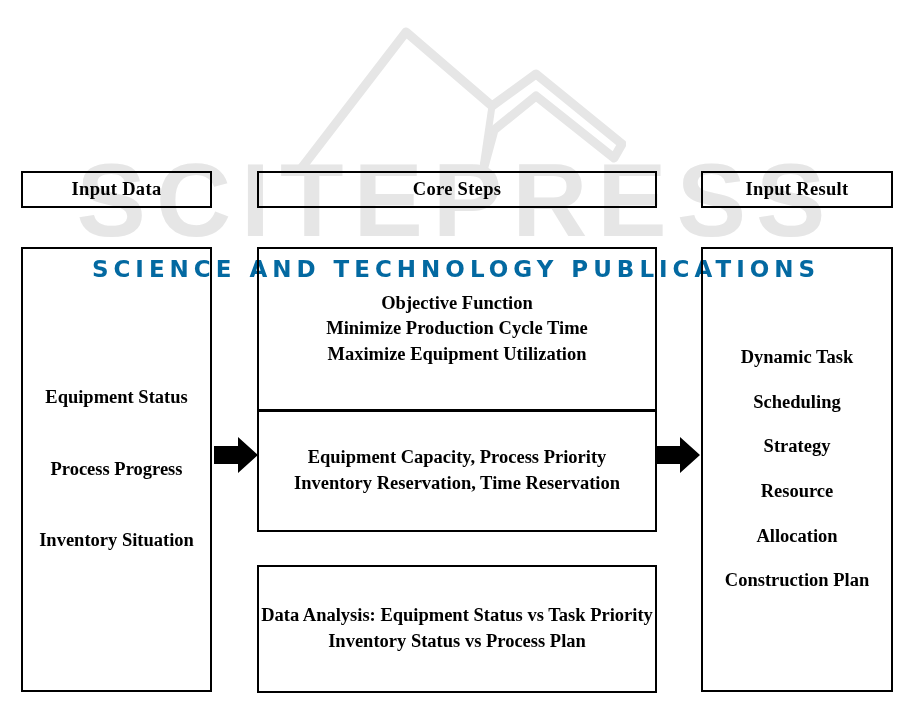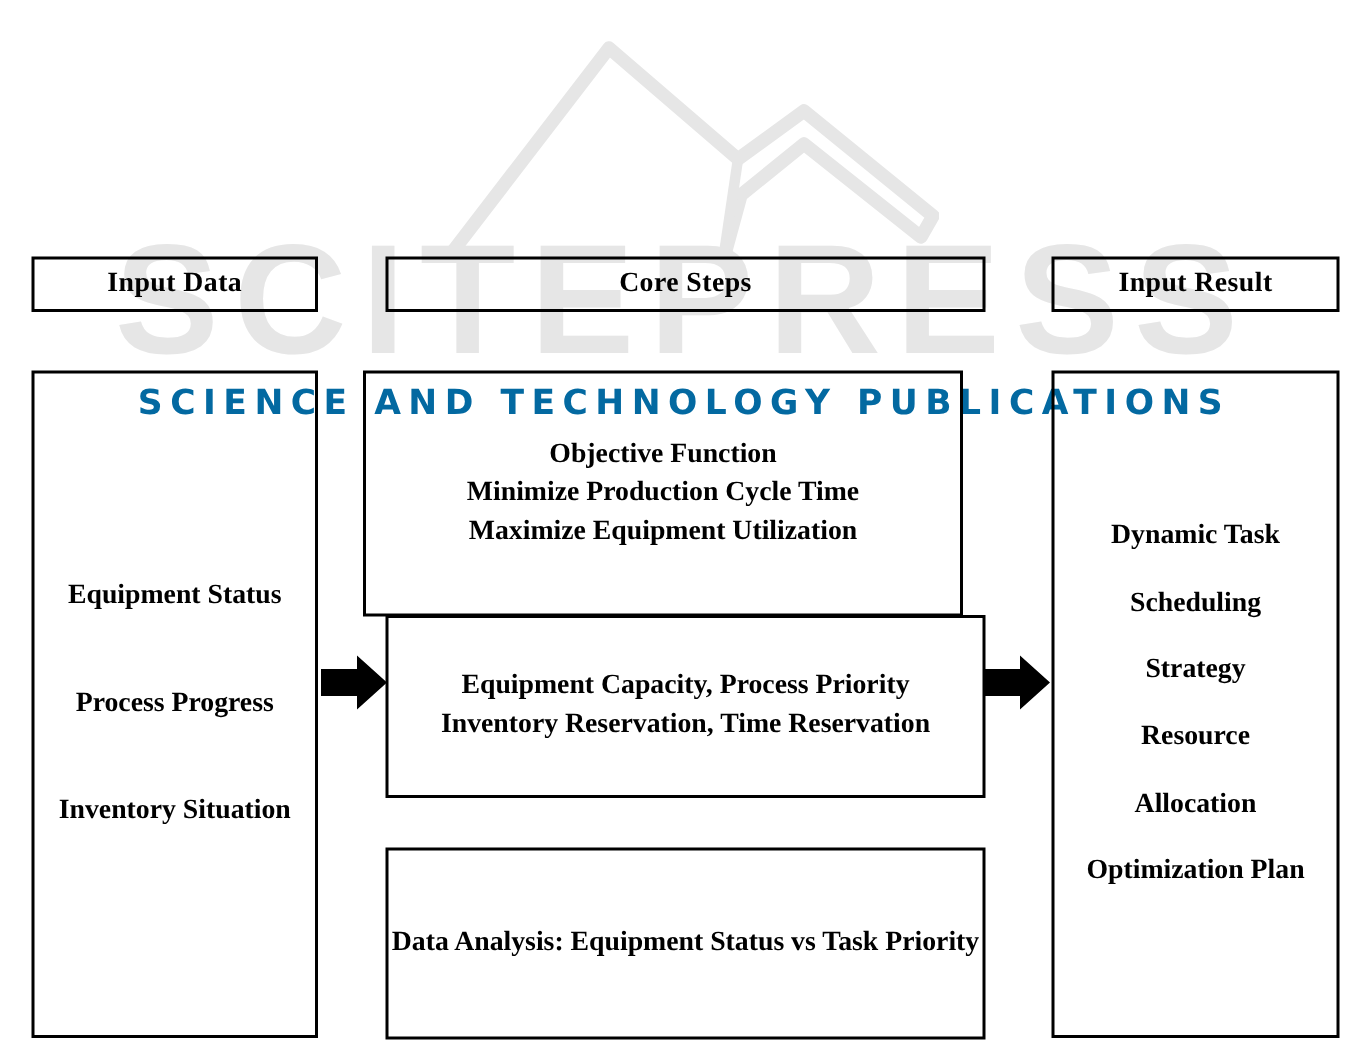--- a/index.html
+++ b/index.html
@@ -104,21 +104,21 @@
   .line.wrap { white-space: normal; }
 
   
   #hdr-input   { left: 21px;  top: 171px; width: 191px; height: 37px; }
   #hdr-core    { left: 257px; top: 171px; width: 400px; height: 37px; }
   #hdr-result  { left: 701px; top: 171px; width: 192px; height: 37px; }
 
   #box-input   { left: 21px;  top: 247px; width: 191px; height: 445px; }
   #box-result  { left: 701px; top: 247px; width: 192px; height: 445px; }
 
-  #box-core-1  { left: 242px; top: 247px; width: 400px; height: 164px; }
+  #box-core-1  { left: 257px; top: 247px; width: 400px; height: 164px; }
   #box-core-2  { left: 257px; top: 410px; width: 400px; height: 122px; }
   #box-core-3  { left: 257px; top: 565px; width: 400px; height: 128px; }
 
   
   #box-input .stack {
     display: flex;
     flex-direction: column;
     justify-content: center;
     gap: 46px;
     width: 100%;
@@ -186,30 +186,31 @@
     <span class="line">Maximize Equipment Utilization</span>
   </div>
 
   <div class="box content-box" id="box-core-2">
     <span class="line">Equipment Capacity, Process Priority</span>
     <span class="line">Inventory Reservation, Time Reservation</span>
   </div>
 
   <div class="box content-box" id="box-core-3">
     <span class="line wrap">Data Analysis: Equipment Status vs Task Priority</span>
+    <span class="line">Inventory Status vs Process Plan</span>
   </div>
 
   <svg class="arrow" id="arrow-mid-right" viewBox="0 0 44 40">
     <polygon points="0,11 24,11 24,2 44,20 24,38 24,29 0,29" fill="#000000"></polygon>
   </svg>
 
   <div class="box content-box" id="box-result">
     <div class="stack">
       <span class="line">Dynamic Task</span>
       <span class="line">Scheduling</span>
       <span class="line">Strategy</span>
       <span class="line">Resource</span>
       <span class="line">Allocation</span>
-      <span class="line">Optimization Plan</span>
+      <span class="line">Construction Plan</span>
     </div>
   </div>
 
 </div>
 
 </body></html>

